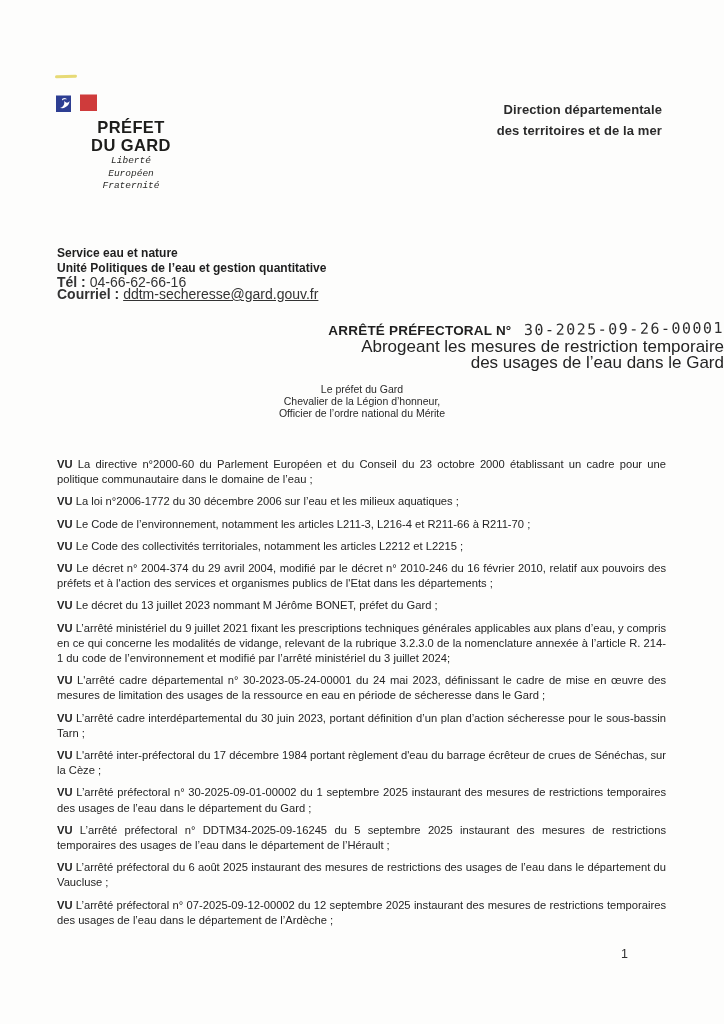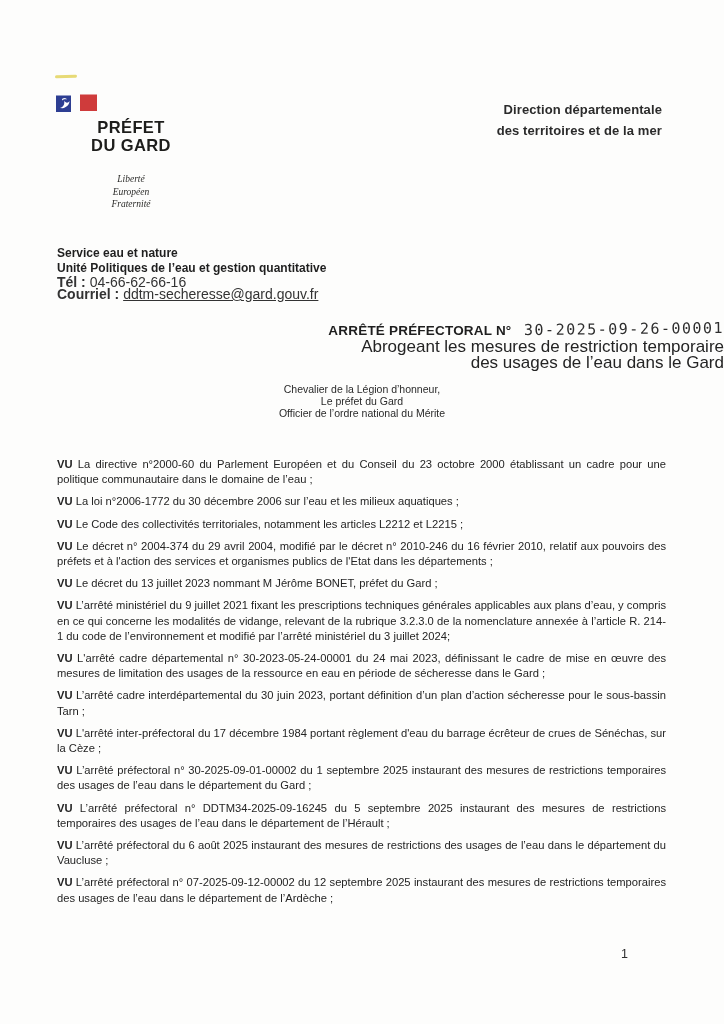--- a/index.html
+++ b/index.html
@@ -42,22 +42,22 @@
   .flag-icon { display: block; margin-bottom: 6px; }
   .prefet-name {
     font-weight: bold;
     font-size: 16.5px;
     line-height: 17.5px;
     letter-spacing: 0.4px;
     color: #1d1d1b;
     white-space: pre-line;
   }
   .motto {
-    margin-top: 19px;
-    font-family: Liberation Serif, serif;
+    margin-top: 1px;
+    font-family: Liberation Mono, monospace;
     font-style: italic;
     font-size: 9.5px;
     line-height: 12.5px;
     color: #2a2a28;
   }
 
   
   .direction {
     position: absolute;
     right: 62px;
@@ -198,30 +198,31 @@
   <div class="title-block">
     <div class="title-line">
       <span class="title-main">ARRÊTÉ PRÉFECTORAL N°</span>
       <span class="title-number">30-2025-09-26-00001</span>
     </div>
     <div class="title-sub">Abrogeant les mesures de restriction temporaire</div>
     <div class="title-sub">des usages de l’eau dans le Gard</div>
   </div>
 
   <div class="authority">
+    <div>Le préfet du Gard</div>
     <div>Chevalier de la Légion d’honneur,</div>
-    <div>Le préfet du Gard</div>
     <div>Officier de l’ordre national du Mérite</div>
   </div>
 
   <div class="vu-list">
     <p class="vu-para"><span class="vu-label">VU</span><span> La directive n°2000-60 du Parlement Européen et du Conseil du 23 octobre 2000 établissant un cadre pour une politique communautaire dans le domaine de l’eau ;</span></p>
 
     <p class="vu-para"><span class="vu-label">VU</span><span> La loi n°2006-1772 du 30 décembre 2006 sur l’eau et les milieux aquatiques ;</span></p>
 
+    <p class="vu-para"><span class="vu-label">VU</span><span> Le Code de l’environnement, notamment les articles L211-3, L216-4 et R211-66 à R211-70 ;</span></p>
 
     <p class="vu-para"><span class="vu-label">VU</span><span> Le Code des collectivités territoriales, notamment les articles L2212 et L2215 ;</span></p>
 
     <p class="vu-para"><span class="vu-label">VU</span><span> Le décret n° 2004-374 du 29 avril 2004, modifié par le décret n° 2010-246 du 16 février 2010, relatif aux pouvoirs des préfets et à l'action des services et organismes publics de l'Etat dans les départements ;</span></p>
 
     <p class="vu-para"><span class="vu-label">VU</span><span> Le décret du 13 juillet 2023 nommant M Jérôme BONET, préfet du Gard ;</span></p>
 
     <p class="vu-para"><span class="vu-label">VU</span><span> L’arrêté ministériel du 9 juillet 2021 fixant les prescriptions techniques générales applicables aux plans d’eau, y compris en ce qui concerne les modalités de vidange, relevant de la rubrique 3.2.3.0 de la nomenclature annexée à l’article R. 214-1 du code de l’environnement et modifié par l’arrêté ministériel du 3 juillet 2024;</span></p>
 
     <p class="vu-para"><span class="vu-label">VU</span><span> L'arrêté cadre départemental n° 30-2023-05-24-00001 du 24 mai 2023, définissant le cadre de mise en œuvre des mesures de limitation des usages de la ressource en eau en période de sécheresse dans le Gard ;</span></p>

